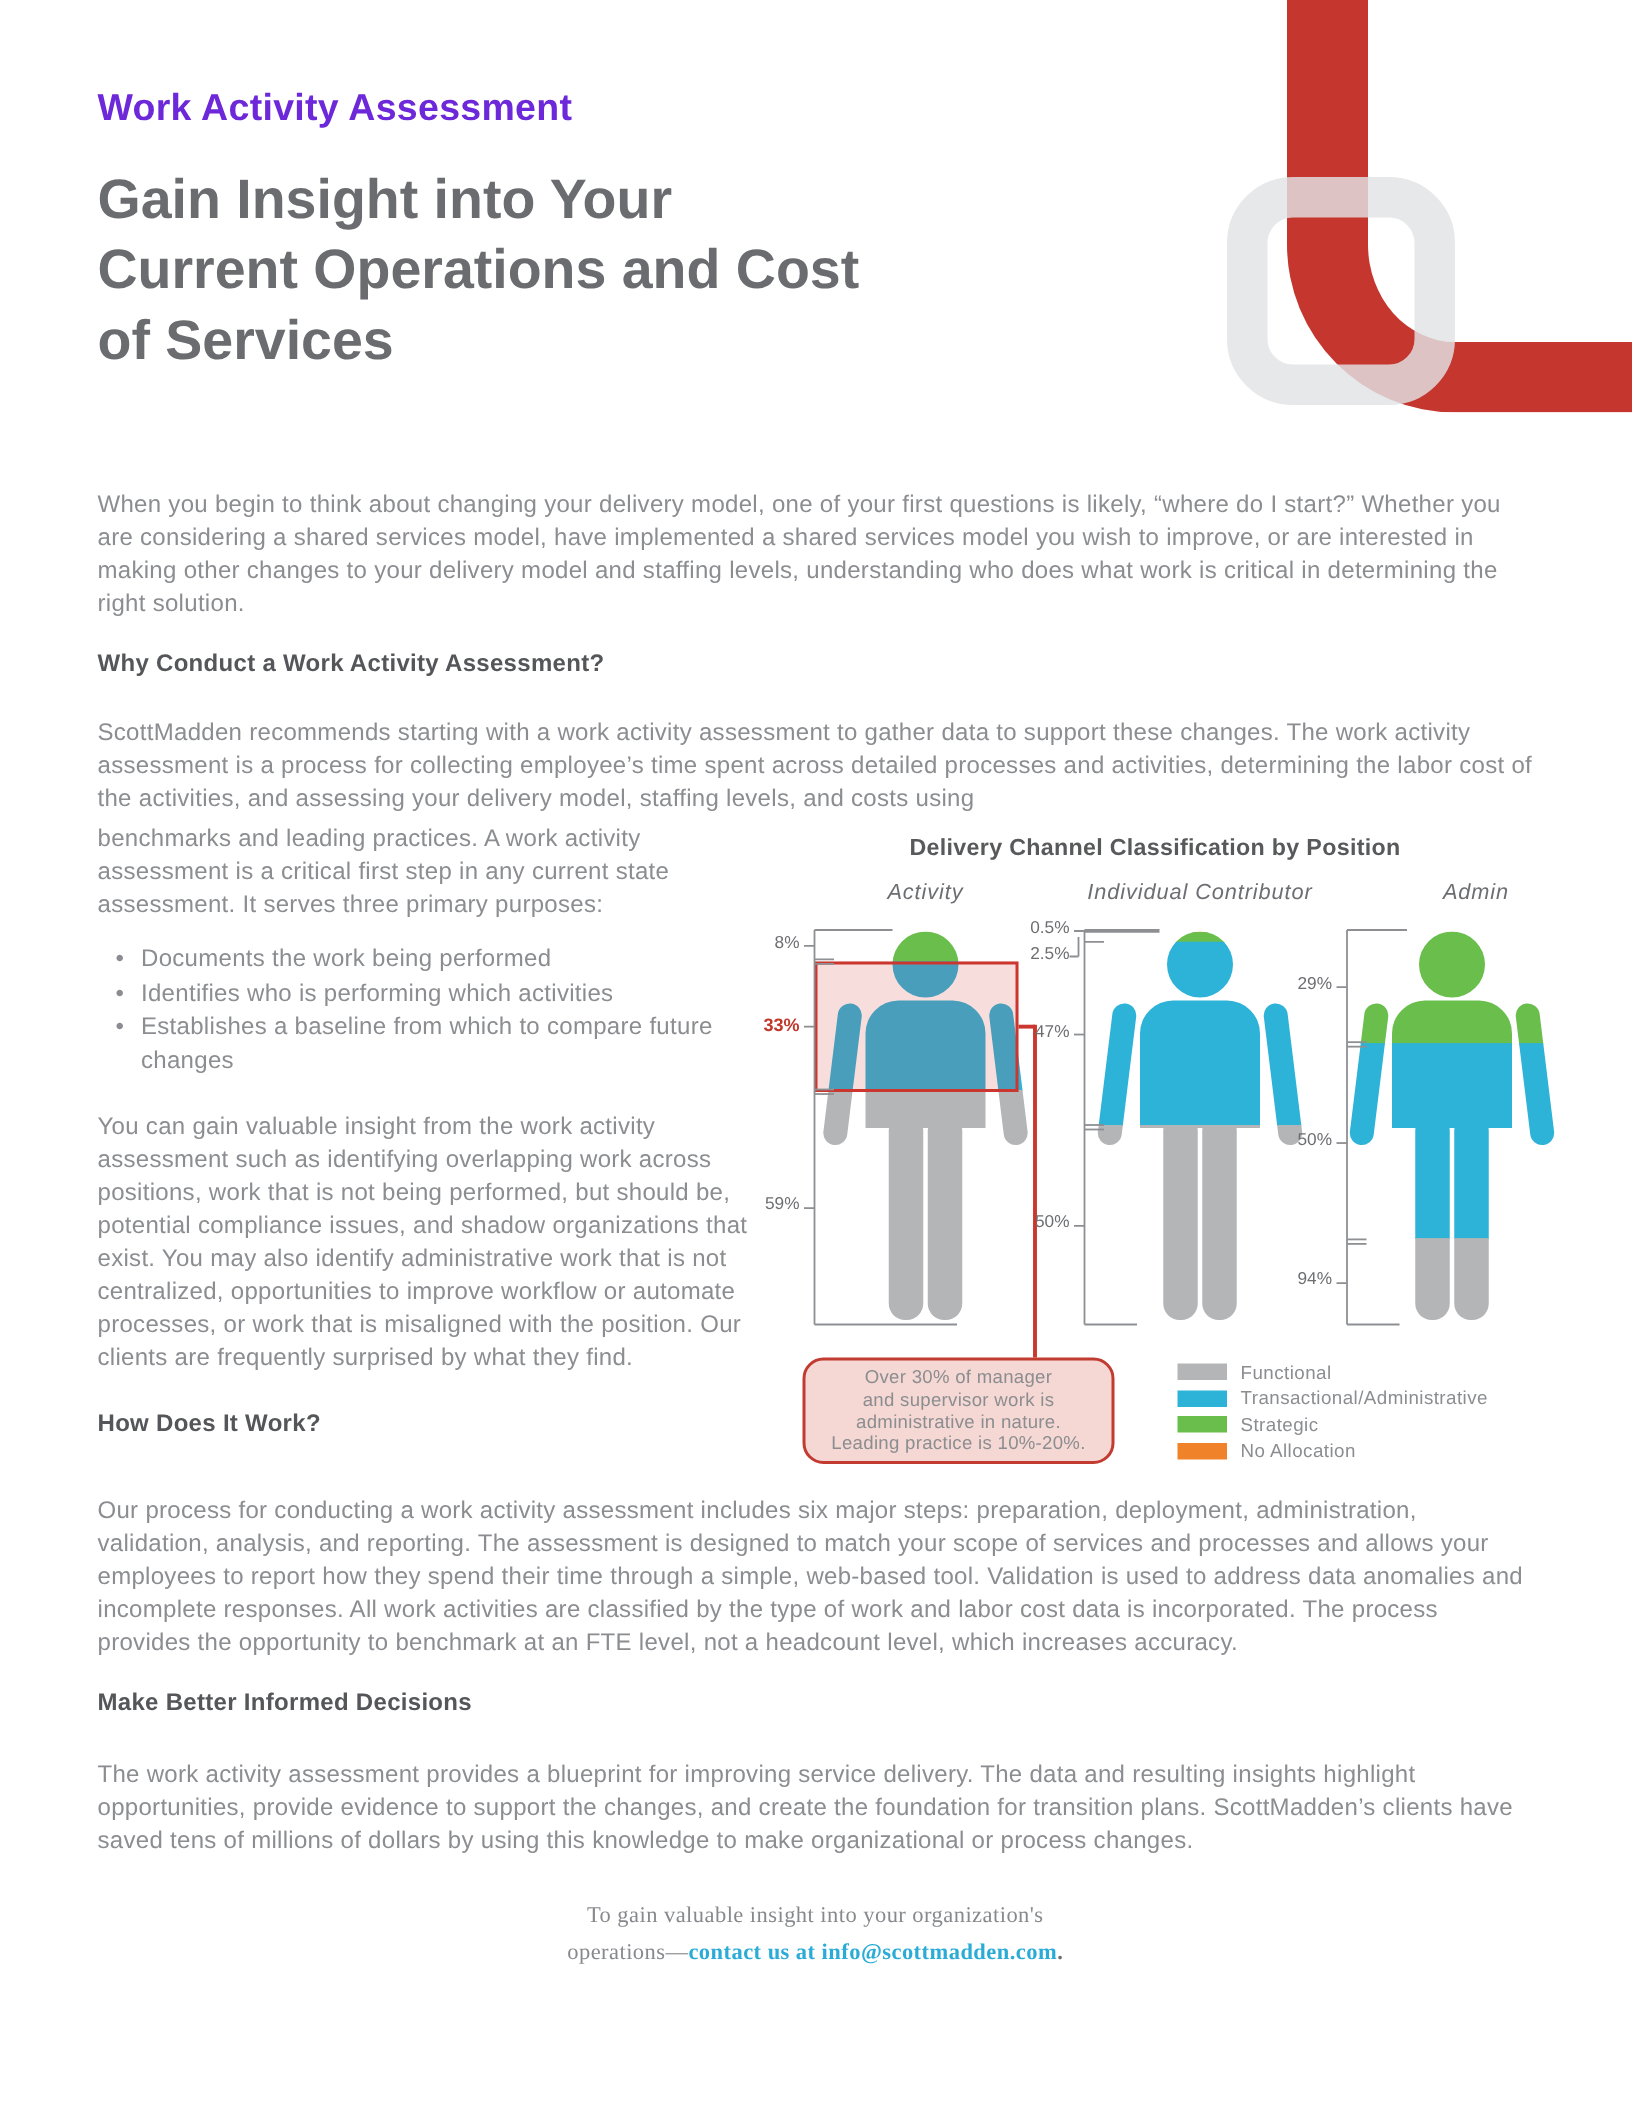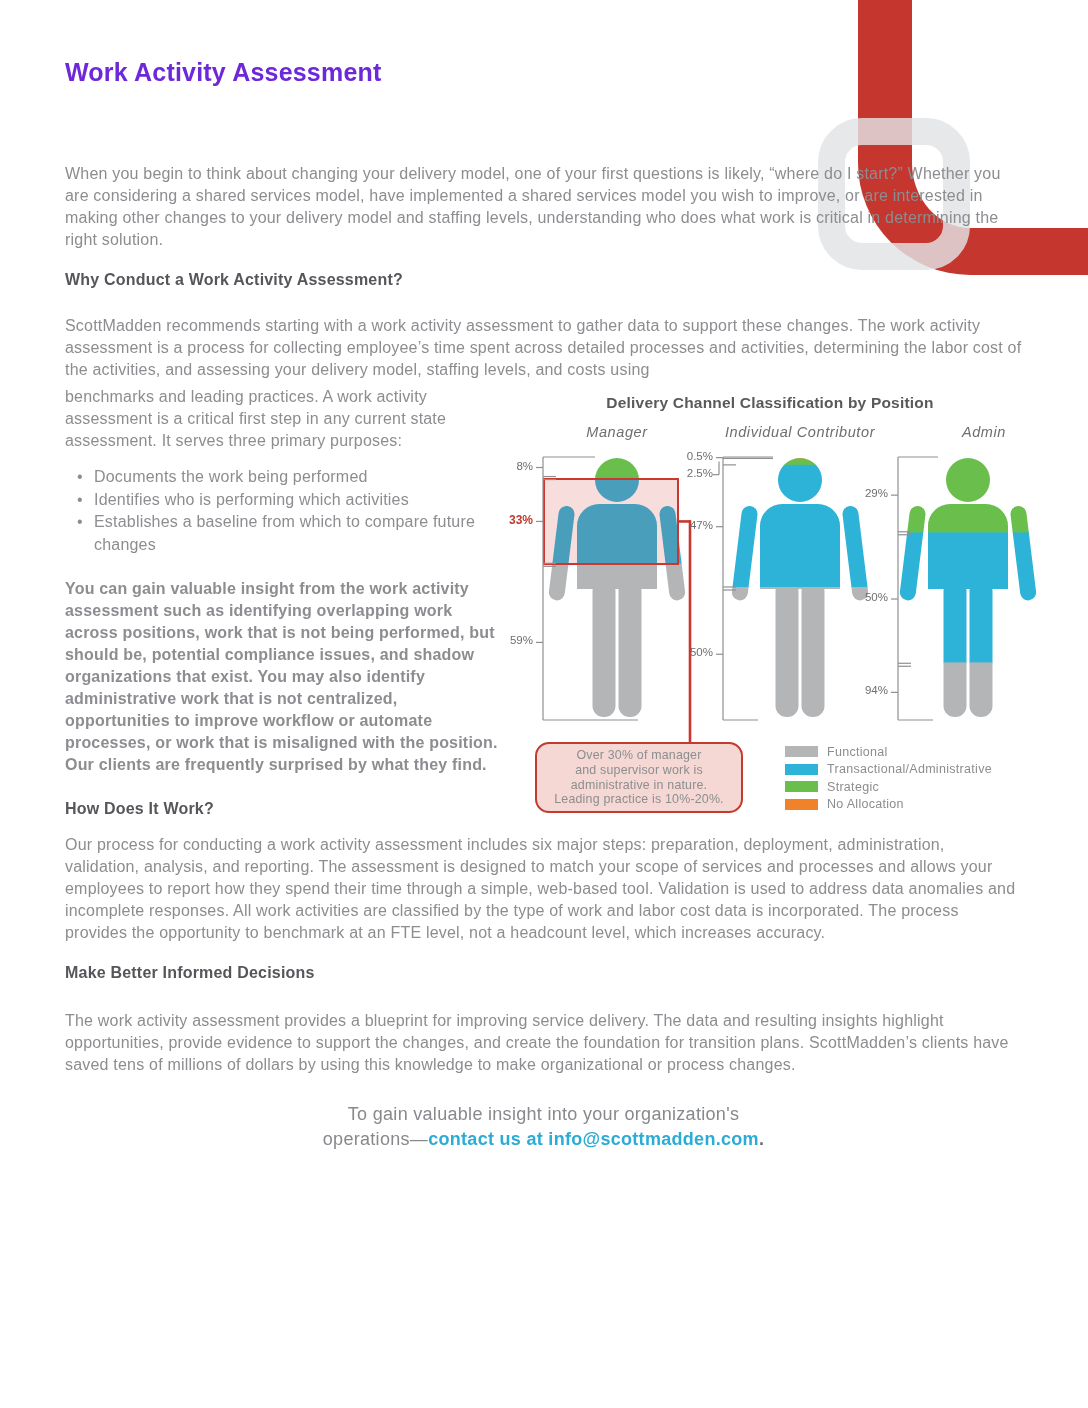--- a/index.html
+++ b/index.html
@@ -19,21 +19,21 @@
   .body{font-size:16px;line-height:22px;color:#8b8d90;letter-spacing:0.2px;margin:0;}
   .intro{margin-top:76px;max-width:958px;}
   .subhead{font-size:16px;font-weight:700;color:#55565a;margin:20px 0 0;letter-spacing:0.2px;}
   .after-head{margin-top:26px;max-width:958px;}
   .row{display:flex;margin-top:5px;}
   .col-left{width:440px;flex-shrink:0;}
   .bullets{margin:14px 0 0 12px;padding:0;list-style:none;}
   .bullets li{position:relative;padding-left:17px;font-size:16px;line-height:22.5px;
               color:#8b8d90;letter-spacing:0.2px;}
   .bullets li::before{content:"\2022";position:absolute;left:0;top:0;color:#8b8d90;}
-  .p3{margin-top:22px;font-weight:bold;}
+  .p3{margin-top:22px;}
   .how-head{margin-top:24px;}
   
   .chart{position:relative;width:580px;height:434px;flex-shrink:0;margin-left:-25px;margin-top:4px;}
   .chart-title{position:absolute;top:4px;left:0;width:580px;text-align:center;
                font-size:15.5px;font-weight:700;color:#58595b;letter-spacing:0.2px;}
   .pos-label{position:absolute;top:34px;width:220px;text-align:center;font-style:italic;
              font-size:14.5px;color:#6d6e71;letter-spacing:0.6px;}
   .person{position:absolute;z-index:1;}
   .overlay{position:absolute;left:0;top:0;z-index:3;}
   .hl-box{position:absolute;z-index:2;background:rgba(206,60,52,0.17);
@@ -44,34 +44,39 @@
            border:2.5px solid #c23b30;border-radius:14px;background:#f5d8d4;
            padding:4px 6px;text-align:center;font-size:12.4px;line-height:14.8px;
            color:#8b8d90;white-space:pre-line;z-index:4;letter-spacing:0.2px;}
   .legend{position:absolute;left:305px;top:353px;z-index:4;}
   .lrow{display:flex;align-items:center;height:17.5px;}
   .sw{width:33px;height:11px;margin-right:9px;display:inline-block;flex-shrink:0;}
   .ltext{font-size:12.5px;color:#8b8d90;letter-spacing:0.3px;white-space:nowrap;}
   .wide{max-width:958px;}
   .p-how{margin-top:10px;}
   .p-dec{margin-top:28px;}
-  .footer{margin-top:26px;text-align:center;font-size:18px;line-height:25px;
-          color:#87898c;letter-spacing:0.3px;}
+  .footer{margin-top:26px;text-align:center;font-size:15px;line-height:25px;
+          color:#87898c;letter-spacing:0.3px;font-family:Liberation Serif, serif;}
   .cta-link{color:#2bacd6;font-weight:700;text-decoration:none;cursor:pointer;}
   .cta-end{color:#6d6e71;font-weight:700;}
 </style>
 </head>
 <body>
 
 <div class="page">
   <div class="logo-red"></div>
   <div class="logo-gray"></div>
 
   <div class="content">
     <div class="eyebrow">Work Activity Assessment</div>
+    <h1 class="title">
+      <span>Gain Insight into Your</span>
+      <span>Current Operations and Cost</span>
+      <span>of Services</span>
+    </h1>
 
     <p class="body intro">When you begin to think about changing your delivery model, one of your first questions is likely, “where do I start?” Whether you are considering a shared services model, have implemented a shared services model you wish to improve, or are interested in making other changes to your delivery model and staffing levels, understanding who does what work is critical in determining the right solution.</p>
 
     <h3 class="subhead">Why Conduct a Work Activity Assessment?</h3>
     <p class="body after-head">ScottMadden recommends starting with a work activity assessment to gather data to support these changes. The work activity assessment is a process for collecting employee’s time spent across detailed processes and activities, determining the labor cost of the activities, and assessing your delivery model, staffing levels, and costs using</p>
 
     <div class="row">
       <div class="col-left">
         <p class="body">benchmarks and leading practices. A work activity assessment is a critical first step in any current state assessment. It serves three primary purposes:</p>
         <ul class="bullets">
@@ -137,21 +142,21 @@
           </div>
           <div class="lrow">
             <span class="sw" style="background: rgb(106, 191, 76);"></span>
             <span class="ltext">Strategic</span>
           </div>
           <div class="lrow">
             <span class="sw" style="background: rgb(240, 131, 42);"></span>
             <span class="ltext">No Allocation</span>
           </div>
         </div>
-      <div class="pos-label" style="left: 27px;">Manager</div>
+      <div class="pos-label" style="left: 27px;">Activity</div>
           <svg class="person" viewBox="0 0 140 265" width="140" height="265" style="left: 67px; top: 64px;">
             <defs>
               <clipPath id="pc0">
                 <circle cx="70" cy="26" r="22"></circle>
                 <rect x="30" y="50" width="80" height="60" rx="22"></rect>
                 <rect x="30" y="80" width="80" height="55"></rect>
                 <rect x="12" y="52" width="16" height="95" rx="8" transform="rotate(7 20 56)"></rect>
                 <rect x="112" y="52" width="16" height="95" rx="8" transform="rotate(-7 120 56)"></rect>
                 <rect x="45.5" y="126" width="23" height="137" rx="11"></rect>
                 <rect x="71.5" y="126" width="23" height="137" rx="11"></rect>

